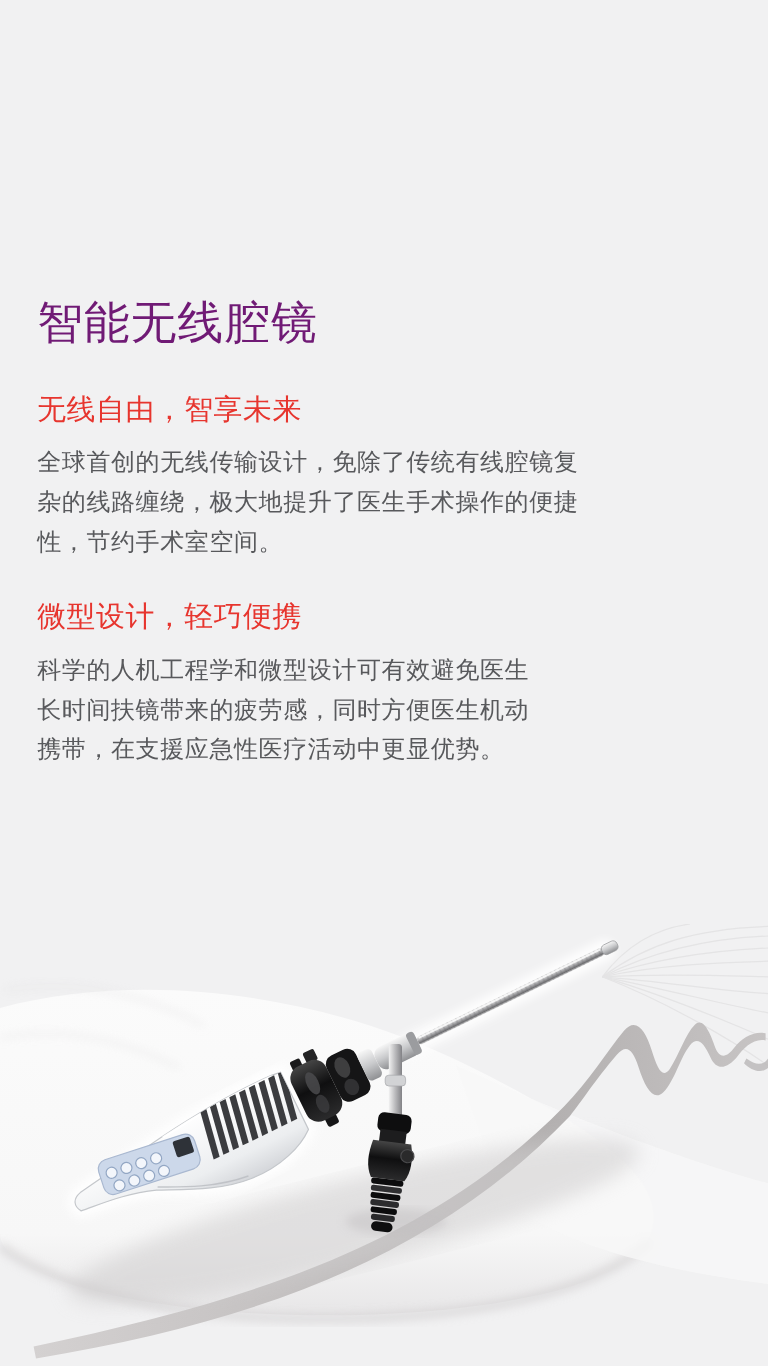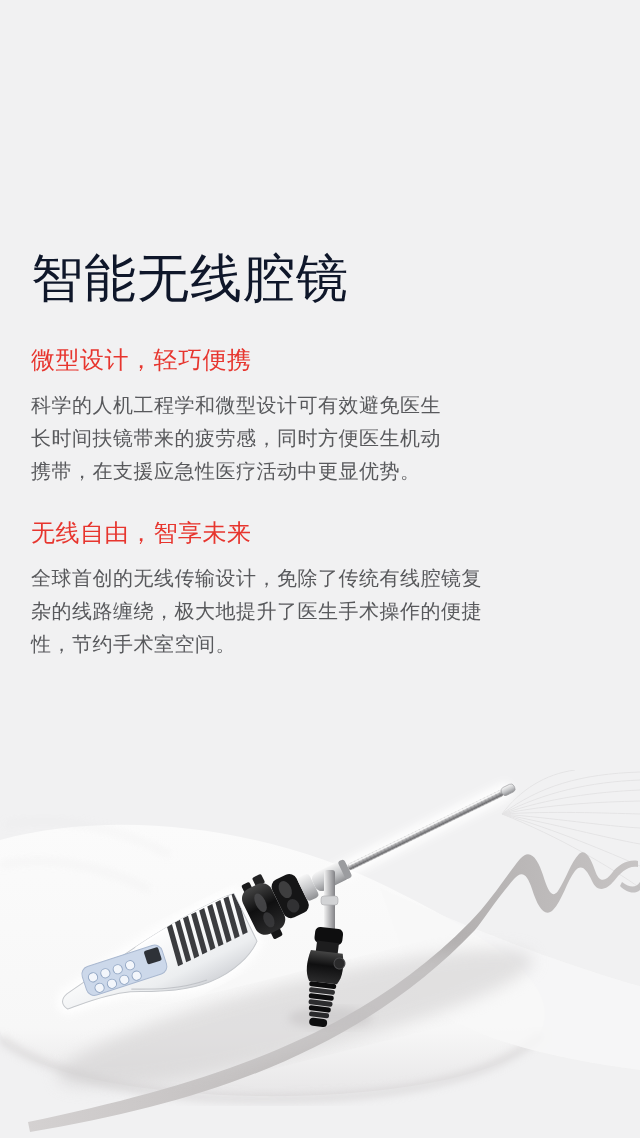--- a/index.html
+++ b/index.html
@@ -7,22 +7,22 @@
     width:640px;height:1138px;
     background:#f1f1f2;
     font-family:"Liberation Sans","DejaVu Sans",sans-serif;
     position:relative;overflow:hidden;
   }
   .content{
     position:absolute;left:31px;top:244px;width:560px;
   }
   .page-title{
     margin:0 0 30px 0;
-    font-size:52px;font-weight:500;letter-spacing:1px;
-    color:#0f172a;
+    font-size:38px;font-weight:500;letter-spacing:1px;
+    color:#701a75;
   }
   .section{margin:0;}
   .section-heading{
     margin:0 0 13px 0;
     font-size:24px;font-weight:400;letter-spacing:0.5px;
     color:#e7352e;
   }
   .section-body{
     margin:0 0 29px 0;
     font-size:20px;line-height:33px;letter-spacing:0.5px;
@@ -37,31 +37,31 @@
 </style>
 </head>
 <body>
 
 <main>
 
   <section class="content">
     <h1 class="page-title">智能无线腔镜</h1>
 
     <div class="section">
+      <h2 class="section-heading">无线自由，智享未来</h2>
+      <p class="section-body">全球首创的无线传输设计，免除了传统有线腔镜复
+杂的线路缠绕，极大地提升了医生手术操作的便捷
+性，节约手术室空间。</p>
+    </div>
+
+    <div class="section">
       <h2 class="section-heading">微型设计，轻巧便携</h2>
       <p class="section-body">科学的人机工程学和微型设计可有效避免医生
 长时间扶镜带来的疲劳感，同时方便医生机动
 携带，在支援应急性医疗活动中更显优势。</p>
-    </div>
-
-    <div class="section">
-      <h2 class="section-heading">无线自由，智享未来</h2>
-      <p class="section-body">全球首创的无线传输设计，免除了传统有线腔镜复
-杂的线路缠绕，极大地提升了医生手术操作的便捷
-性，节约手术室空间。</p>
     </div>
 
   </section>
 
   <figure class="product-figure" role="img" aria-label="智能无线腔镜手持设备产品图">
     <svg width="640" height="368" viewBox="0 0 640 368" xmlns="http://www.w3.org/2000/svg">
       <defs>
         <linearGradient id="gradMetal" x1="0" y1="0" x2="0" y2="1">
           <stop offset="0" stop-color="#f6f6f6"></stop>
             <stop offset="0.5" stop-color="#c9cacc"></stop>

